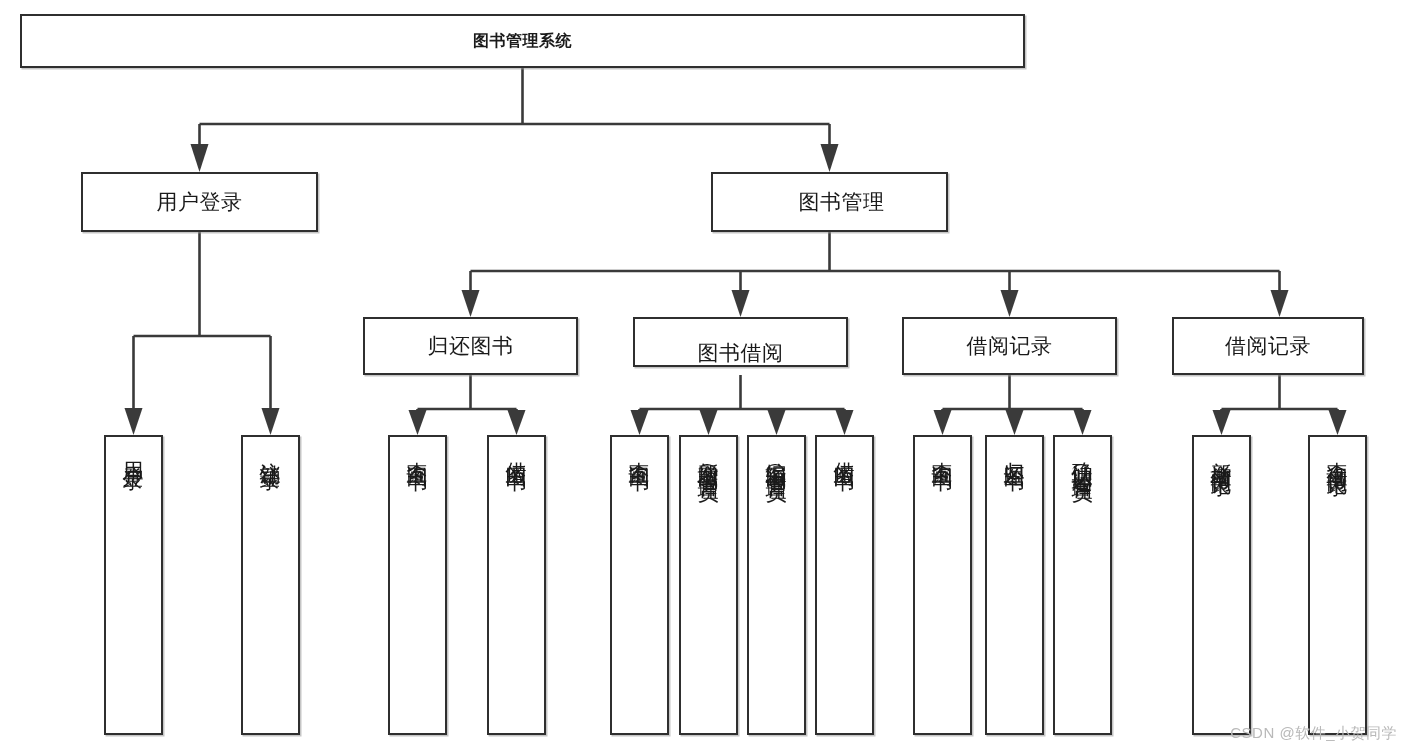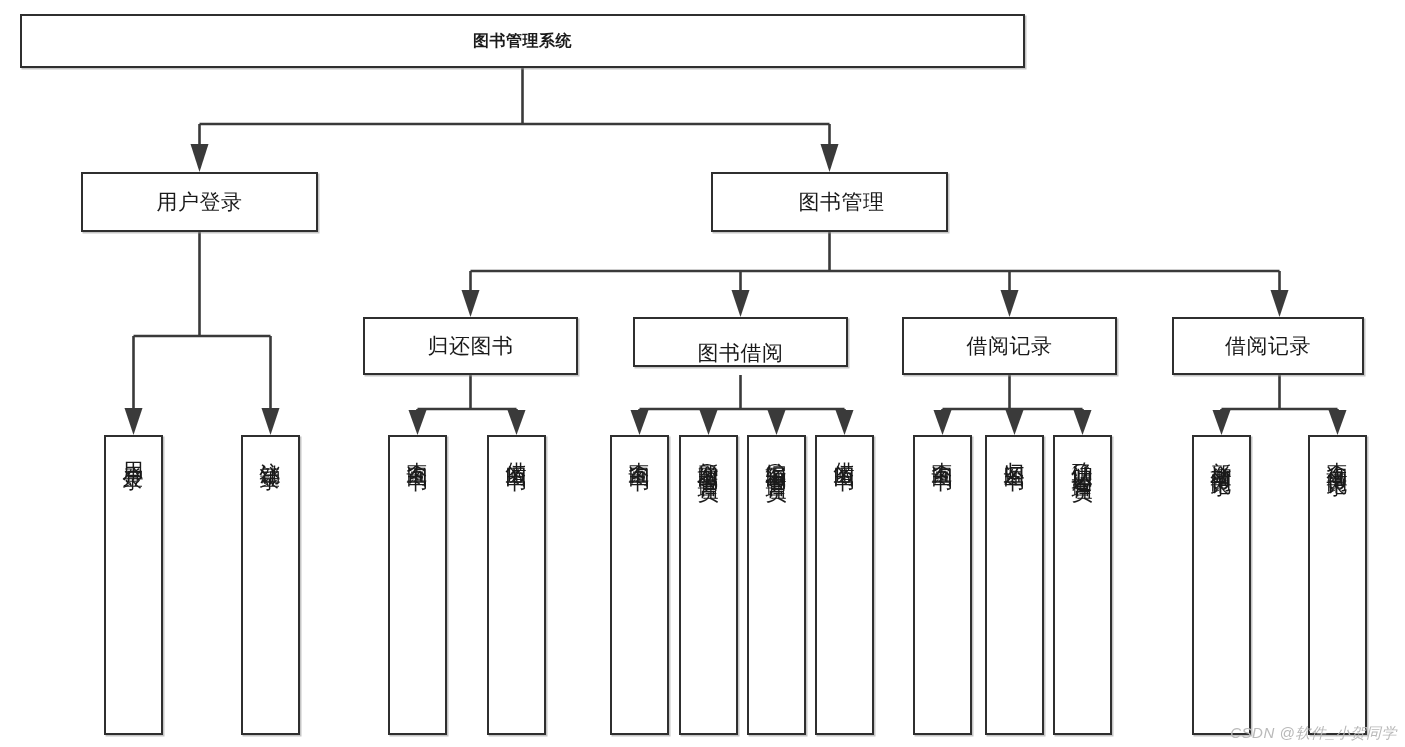--- a/index.html
+++ b/index.html
@@ -79,21 +79,20 @@
   
   #watermark {
     position: absolute;
     right: 8px;
     bottom: 4px;
     font-size: 15px;
     color: #b9b9b9;
     letter-spacing: 0.5px;
     user-select: none;
     white-space: nowrap;
-    font-style: italic;
   }
 </style>
 </head>
 <body>
 
 <div id="canvas">
 
   <svg id="wires" viewBox="0 0 1405 747" width="1405" height="747" xmlns="http://www.w3.org/2000/svg">
 
     <line x1="522.5" y1="68" x2="522.5" y2="124"></line>

